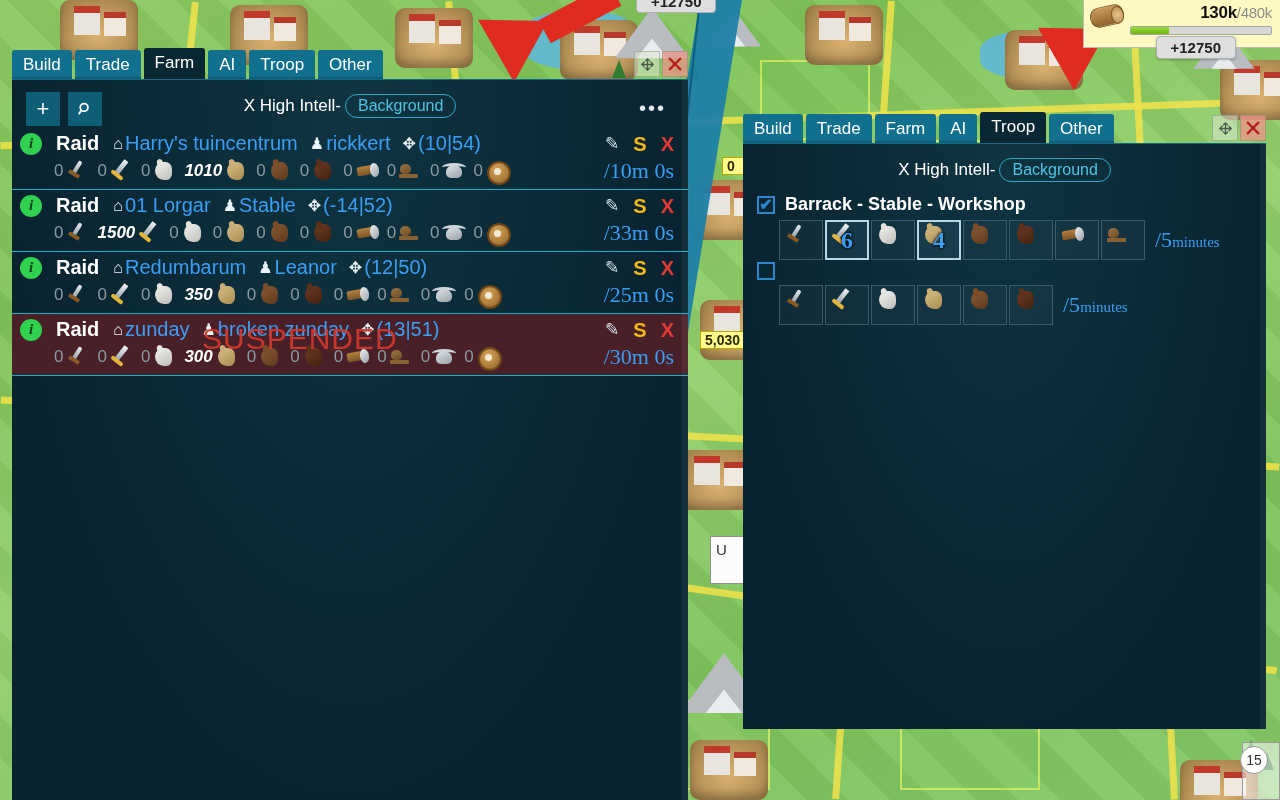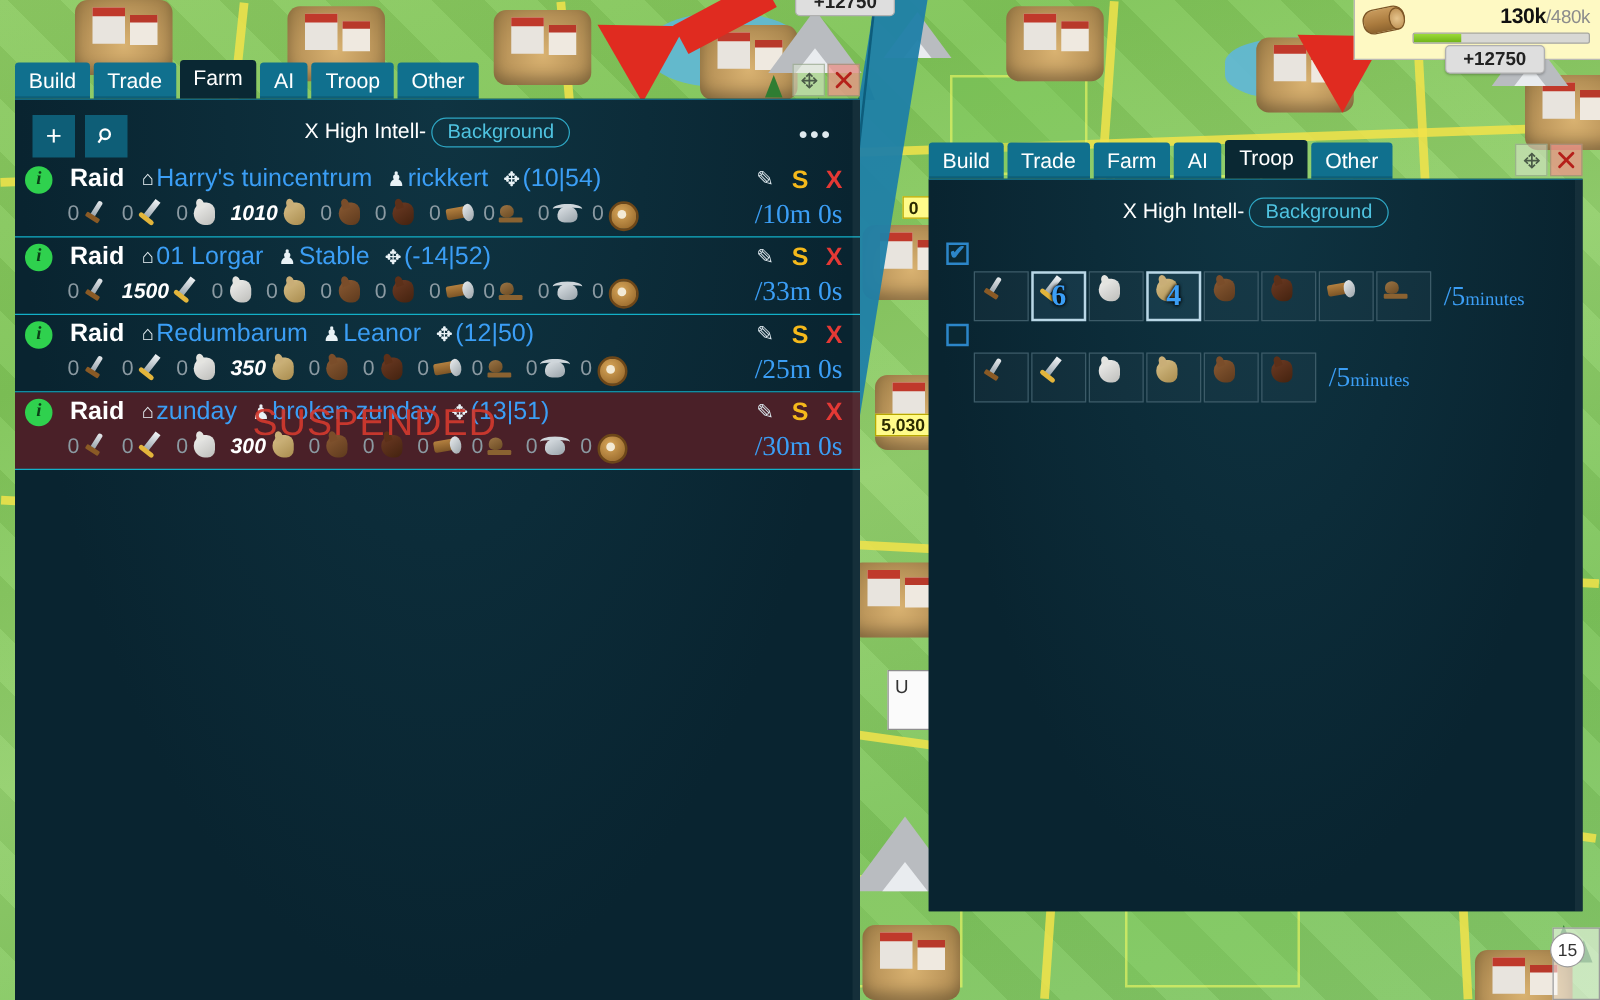--- a/index.html
+++ b/index.html
@@ -674,20 +674,21 @@
       </div>
     </div>
   <div class="body">
     <div id="right-title">
       <span>X High Intell-</span><span class="bg-pill">Background</span>
     </div>
     <div id="troop-groups">
         <div class="grp">
           <div class="grp-head">
             <span class="cbox on"></span>
+            <span>Barrack - Stable - Workshop</span>
           </div>
           <div class="slots">
             <div class="slot">
               <span class="big ti-spear"></span>
             </div>
             <div class="slot sel">
               <span class="big ti-sword"></span>
               <span class="qty">6</span>
             </div>
             <div class="slot">

